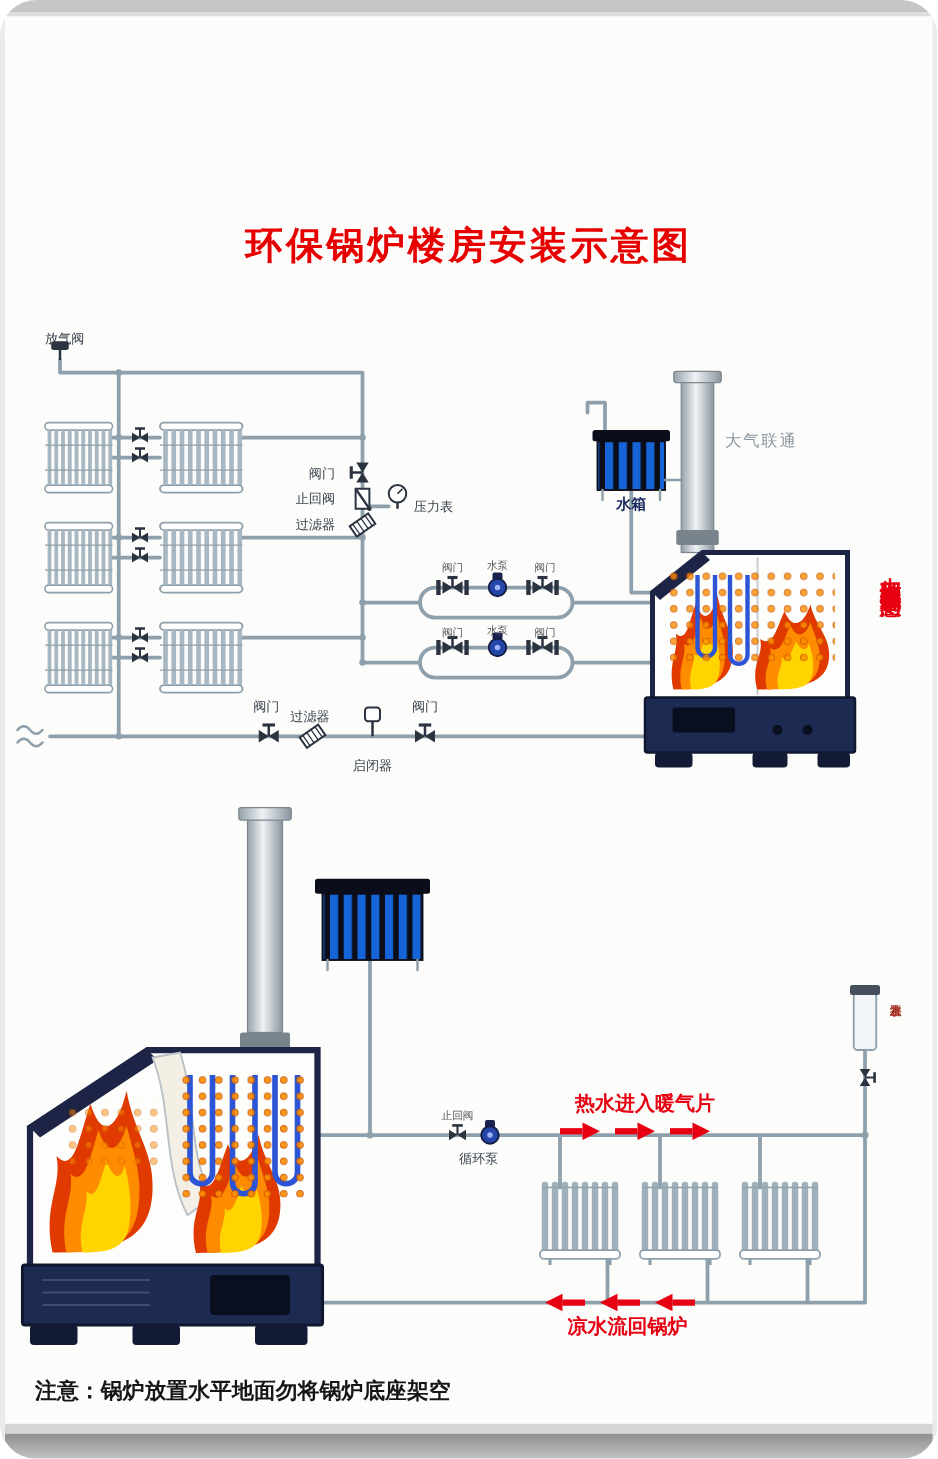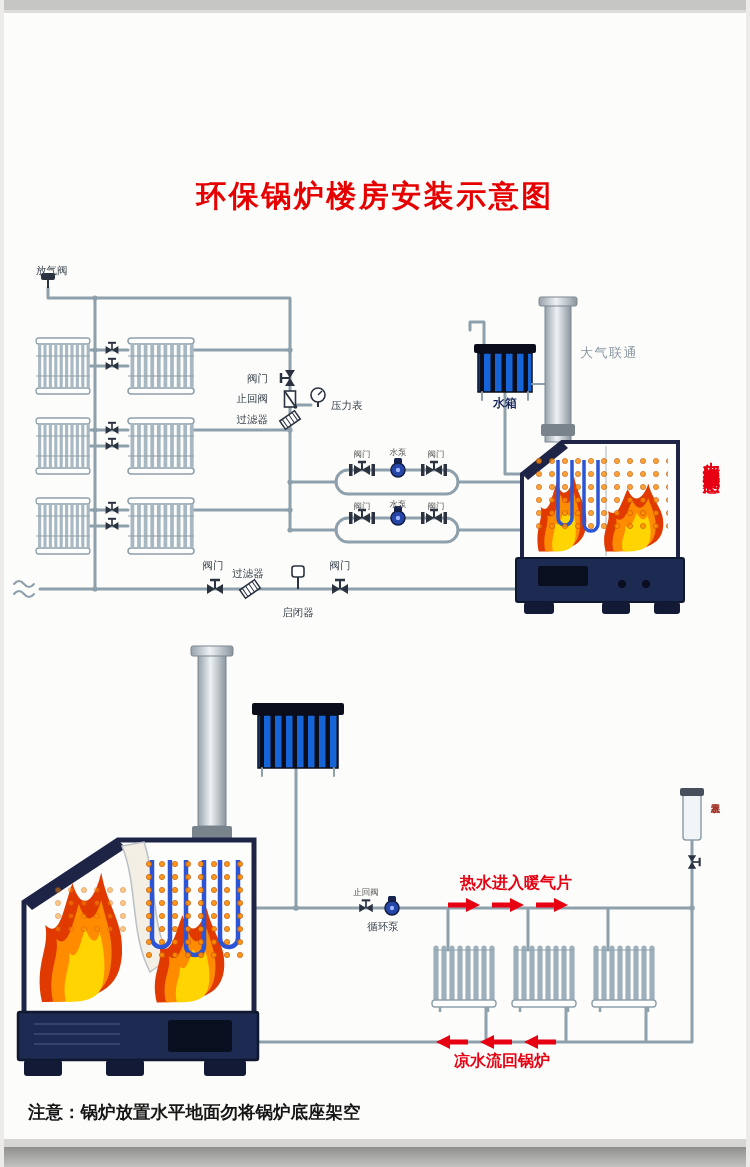--- a/index.html
+++ b/index.html
@@ -1,17 +1,17 @@
 <!DOCTYPE html>
 <html><head>
 <meta charset="utf-8">
 <style>
   html,body{margin:0;padding:0;background:#ffffff;}
   .stage{position:relative;width:750px;height:1167px;background:#fcfcfa;overflow:hidden;
-         font-family:"DejaVu Sans",sans-serif;}
+         font-family:"DejaVu Sans",sans-serif;border-radius:29px;}
   svg{display:block;}
   text{font-family:"DejaVu Sans",sans-serif;}
   .pipe{stroke:#8ea0ac;stroke-width:3;fill:none;stroke-linecap:round;stroke-linejoin:round;}
   .pipe-thin{stroke:#8ea0ac;stroke-width:2;fill:none;stroke-linecap:round;}
   .loop{stroke:#8ea0ac;stroke-width:3;fill:none;}
   .jdot{fill:#8ea0ac;}
   .lbl{font-size:10.5px;fill:#39434e;}
   .lbl-s{font-size:8.5px;fill:#555;}
   .lbl-tank{font-size:12px;font-weight:bold;fill:#17265c;}
   .lbl-grey{font-size:13px;fill:#8a97a3;letter-spacing:1.5px;}

